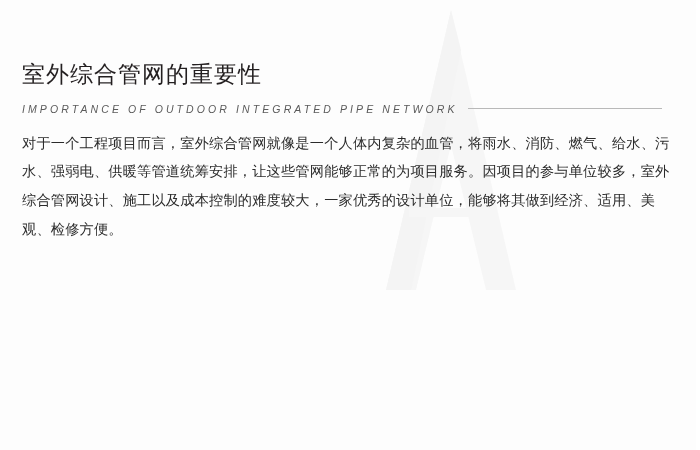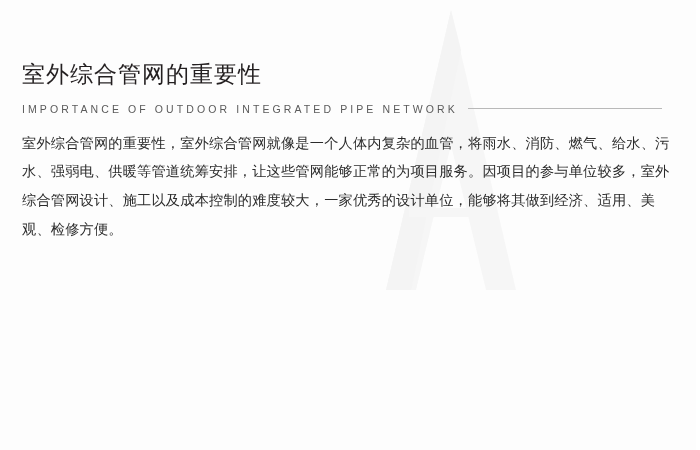--- a/index.html
+++ b/index.html
@@ -46,20 +46,21 @@
     color: #231f20;
     letter-spacing: 1px;
     font-weight: normal;
     margin: 0 0 14px 0;
     font-family: "DejaVu Sans", "Liberation Sans", sans-serif;
   }
   .subtitle-row {
     display: flex;
     align-items: center;
     margin: 0 0 14px 0;
+    font-style: italic;
   }
   .subtitle {
     font-size: 10.5px;
     color: #5a5a5a;
     letter-spacing: 3.1px;
     white-space: nowrap;
     font-family: "Liberation Sans", sans-serif;
   }
   .subtitle-rule {
     flex: 1 1 auto;
@@ -94,16 +95,16 @@
 
   <div class="content">
 
     <h1 class="title">室外综合管网的重要性</h1>
 
     <div class="subtitle-row">
       <div class="subtitle">IMPORTANCE OF OUTDOOR INTEGRATED PIPE NETWORK</div>
       <div class="subtitle-rule"></div>
     </div>
 
-    <p class="body-text">室外综合管网的重要性，室外综合管网就像是一个人体内复杂的血管，将雨水、消防、燃气、给水、污水、强弱电、供暖等管道统筹安排，让这些管网能够正常的为项目服务。因项目的参与单位较多，室外综合管网设计、施工以及成本控制的难度较大，一家优秀的设计单位，能够将其做到经济、适用、美观、检修方便。</p>
+    <p class="body-text">对于一个工程项目而言，室外综合管网就像是一个人体内复杂的血管，将雨水、消防、燃气、给水、污水、强弱电、供暖等管道统筹安排，让这些管网能够正常的为项目服务。因项目的参与单位较多，室外综合管网设计、施工以及成本控制的难度较大，一家优秀的设计单位，能够将其做到经济、适用、美观、检修方便。</p>
 
   </div>
 </div>
 
 </body></html>

